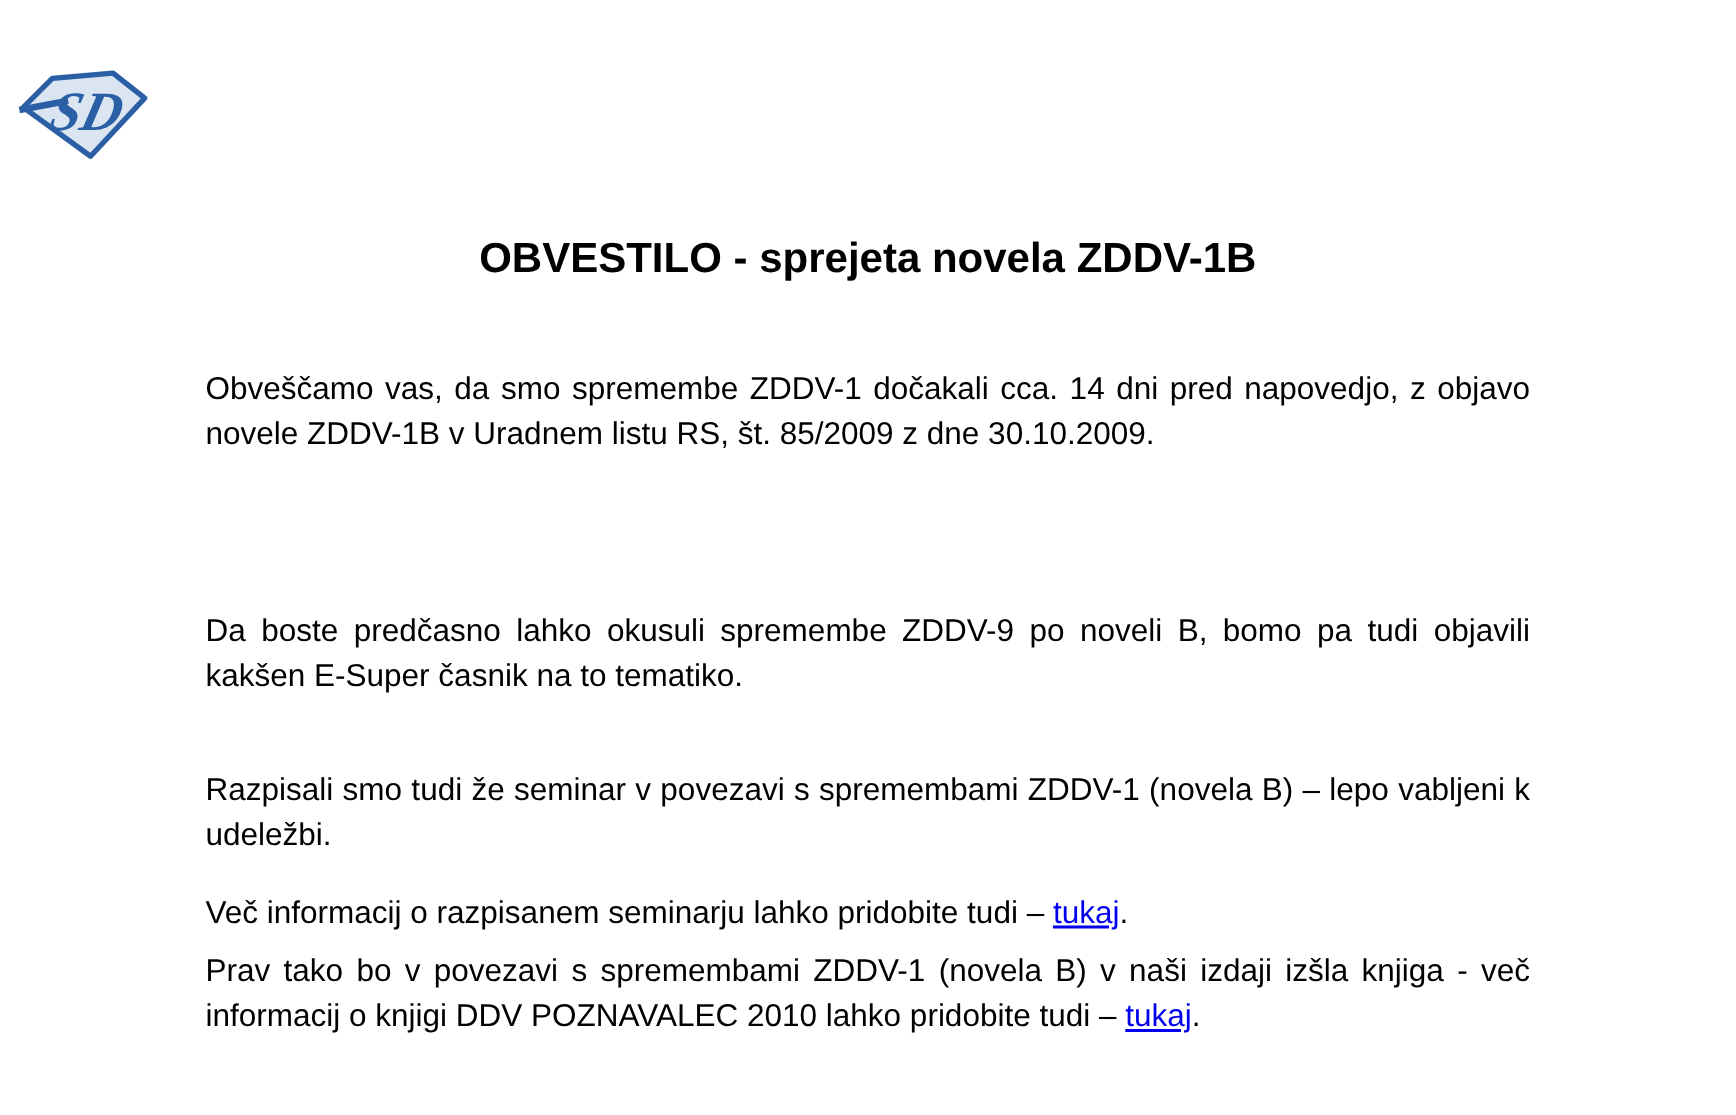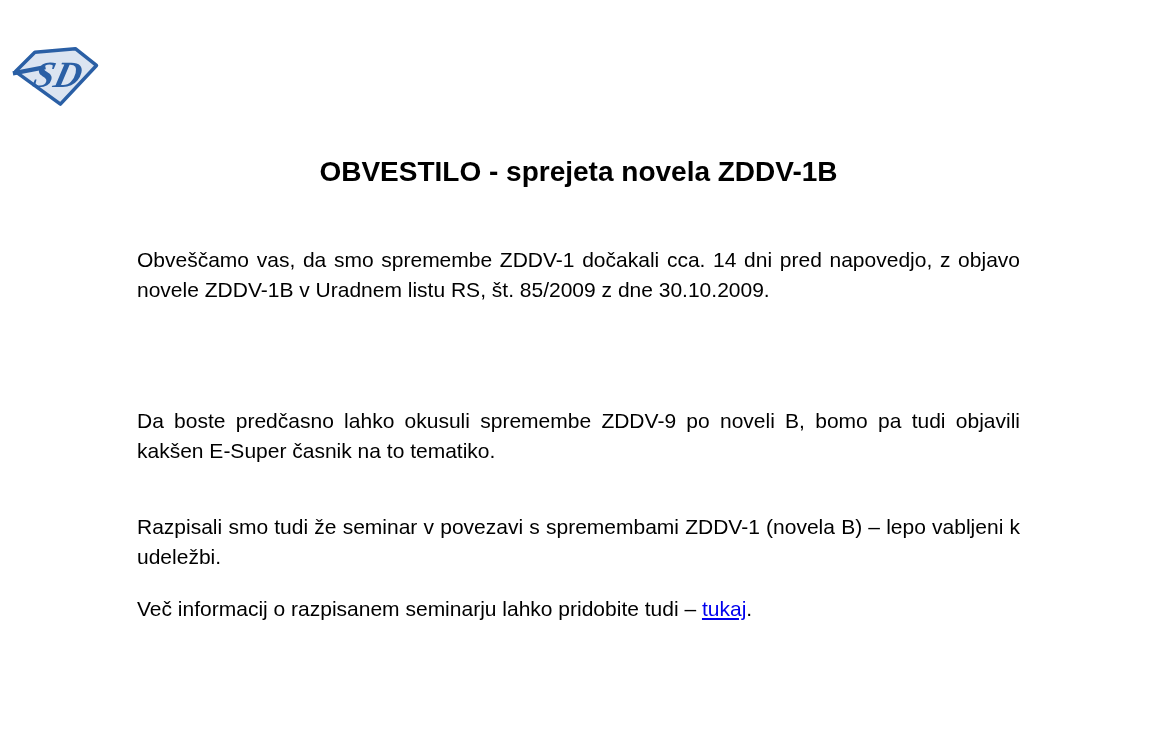--- a/index.html
+++ b/index.html
@@ -81,14 +81,17 @@
   </div>
 
   <div class="para p4">
     <span>Razpisali smo tudi že seminar v povezavi s spremembami ZDDV-1 (novela B) – lepo vabljeni k udeležbi.</span>
   </div>
 
   <div class="para p5">
     <span>Več informacij o razpisanem seminarju lahko pridobite tudi – </span><a class="doc-link" href="#">tukaj</a><span>.</span>
   </div>
 
+  <div class="para p6">
+    <span>Prav tako bo v povezavi s spremembami ZDDV-1 (novela B) v naši izdaji izšla knjiga - več informacij o knjigi DDV POZNAVALEC 2010 lahko pridobite tudi – </span><a class="doc-link" href="#">tukaj</a><span>.</span>
+  </div>
 
 </div>
 
 </body></html>

